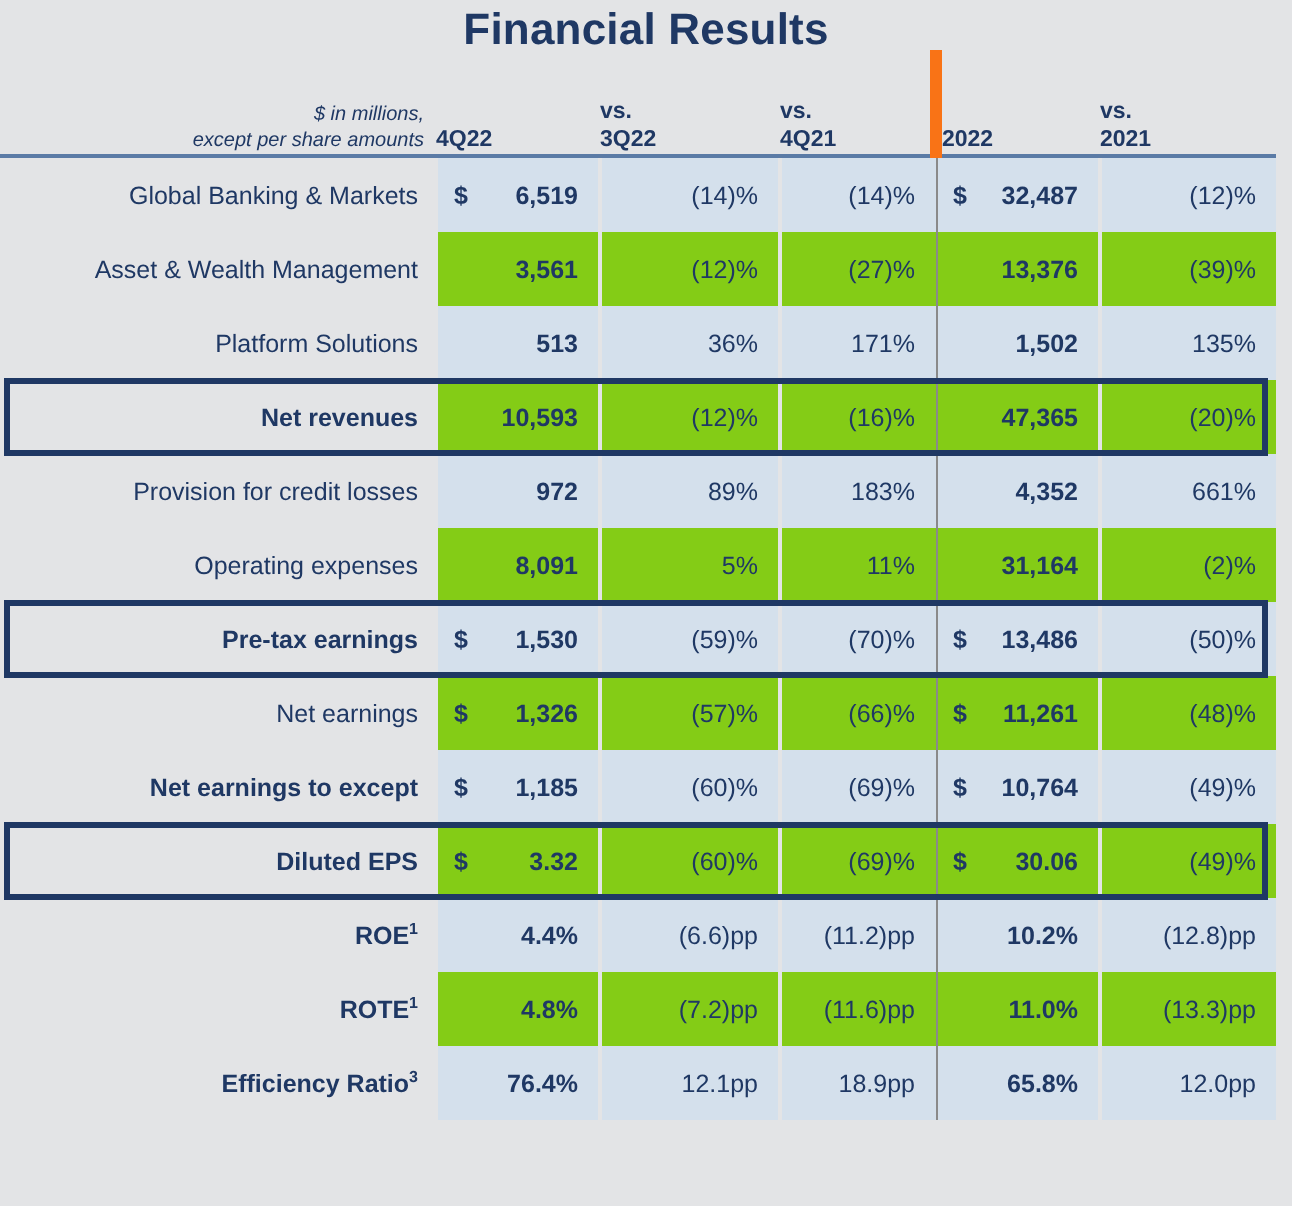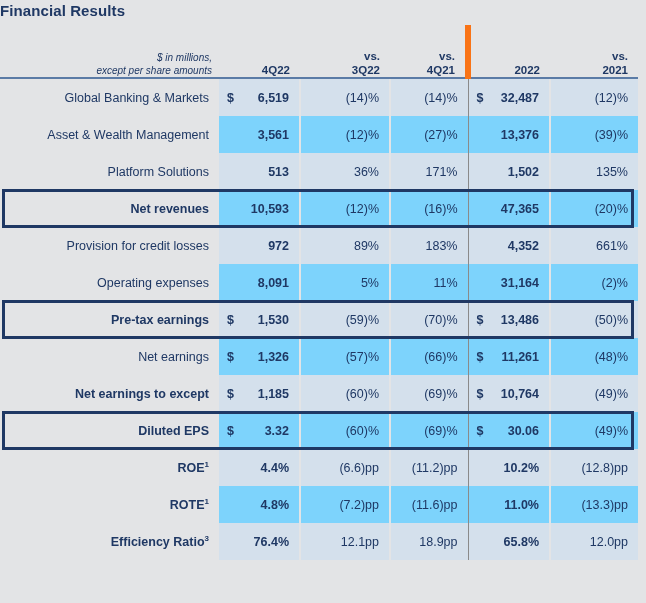--- a/index.html
+++ b/index.html
@@ -13,22 +13,22 @@
     font-family: "Liberation Sans", sans-serif;
     overflow: hidden;
     position: relative;
   }
 
   #page-title {
     position: absolute;
     top: 2px;
     left: 0;
     width: 646px;
-    text-align: left;
-    font-size: 15px;
+    text-align: center;
+    font-size: 22px;
     font-weight: bold;
     color: #1f3864;
     letter-spacing: 0.1px;
   }
 
   
   .table-wrap {
     position: absolute;
     top: 25px;
     left: 0;
@@ -49,21 +49,21 @@
   col.c-v4     { width: 82px;  }
   col.c-v5     { width: 88px;  }
 
   
   thead th {
     padding: 0;
     vertical-align: bottom;
     font-size: 11.5px;
     font-weight: bold;
     color: #1f3864;
-    text-align: right;
+    text-align: left;
     height: 52px;
     background: transparent;
     border-bottom: 2px solid #5b7ba6;
   }
   thead th .hd-line { display: block; line-height: 14px; padding-right: 10px; }
   thead th.hd-label {
     font-style: italic;
     font-weight: normal;
     font-size: 10px;
     color: #1f3864;
@@ -76,21 +76,21 @@
   tbody td {
     padding: 0;
     height: 37px;
     font-size: 12.5px;
     color: #1f3864;
     text-align: right;
     vertical-align: middle;
     background: #d4e0ec;
     border-left: 2px solid #e3e4e6;
   }
-  tbody tr.alt td { background: #7dd3fc; }
+  tbody tr.alt td { background: #84cc16; }
 
   tbody td.lbl {
     background: #e3e4e6 !important;
     padding-right: 8px;
     border-left: none;
     white-space: nowrap;
   }
   tbody td.lbl.bold { font-weight: bold; padding-left: 36px; }
 
   tbody td.num { padding-right: 10px; position: relative; font-weight: bold; }

